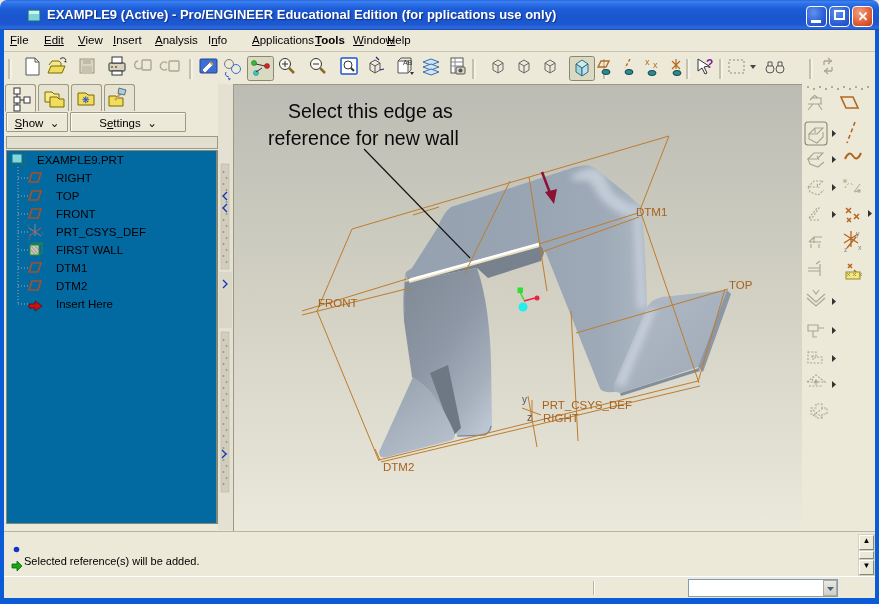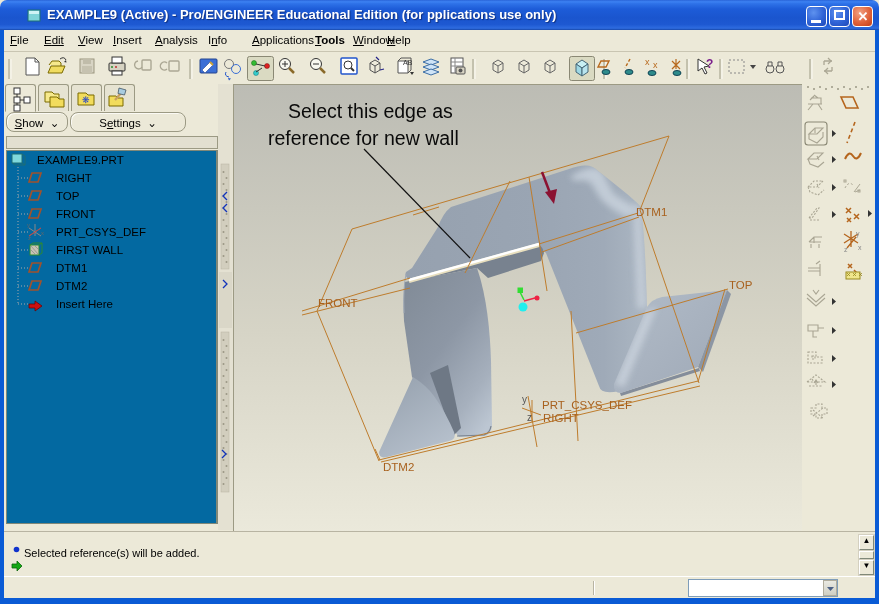--- a/index.html
+++ b/index.html
@@ -24,21 +24,21 @@
 
 #menubar { left:4px; top:30px; width:871px; height:22px; background:#ECE9D8; border-bottom:1px solid #C9C5B2; font-size:11.5px; color:#000; }
 #menubar .mi { position:absolute; top:4px; }
 u { text-decoration:underline; }
 
 #toolbar { left:4px; top:53px; width:871px; height:31px; background:#ECE9D8; }
 
 #tabsrow  { left:4px; top:84px; width:228px; height:28px; background:#ECE9D8; }
 .tab { position:absolute; top:0; height:27px; width:31px; background:#ECE9D8; border:1px solid #9C9A84; border-bottom:none; border-radius:3px 3px 0 0; }
 #showrow { left:4px; top:112px; width:228px; height:22px; }
-.dbtn { position:absolute; height:20px; background:#ECE9D8; border:1px solid #9C9A84; border-radius:8px; font-size:11.5px; text-align:center; padding-top:3px; box-shadow:inset 1px 1px 0 #FBFAF4; }
+.dbtn { position:absolute; height:20px; background:#ECE9D8; border:1px solid #9C9A84; border-radius:1px; font-size:11.5px; text-align:center; padding-top:3px; box-shadow:inset 1px 1px 0 #FBFAF4; }
 #hdrstrip { left:6px; top:136px; width:212px; height:13px; background:#E2DFD0; border:1px solid #9C9A84; }
 #treebox { left:6px; top:150px; width:212px; height:374px; background:#0369a1; border:1px solid #808878; border-right:2px solid #808878; }
 
 #splitter { left:218px; top:84px; width:15px; height:446px; background:#ECE9D8; }
 
 #viewport { left:233px; top:84px; width:569px; height:447px; border-left:1px solid #9C9A84; border-top:1px solid #9C9A84; }
 
 #rtoolbar { left:802px; top:84px; width:73px; height:447px; background:#ECE9D8; }
 
 #msgarea { left:4px; top:531px; width:871px; height:45px; background:#ECE9D8; border-top:1px solid #B8B4A2; font-size:11px; color:#000; }
@@ -540,21 +540,21 @@
 </g>
 <text x="54" y="152" font-size="7" fill="#888">y</text>
       <text x="56" y="166" font-size="7" fill="#888">x</text>
       <text x="42" y="168" font-size="7" fill="#888">z</text>
 <rect x="44" y="188" width="14" height="7" fill="#F0E68C" stroke="#998A20"></rect>
 <path d="M45,189 l3,3 m0,-3 l-3,3 m6,-3 l3,3 m0,-3 l-3,3 m6,-3 l3,3 m0,-3 l-3,3" stroke="#998A20" stroke-width="0.8"></path>
 </svg></div>
 
 <div class="abs" id="msgarea">
   <div class="abs" style="left:9px;top:14px;width:7px;height:7px;border-radius:50%;background:#1133CC;transform:scale(0.8);"></div>
-  <div class="abs" style="left:20px;top:15px;">Selected reference(s) will be added.</div>
+  <div class="abs" style="left:20px;top:23px;">Selected reference(s) will be added.</div>
   <svg class="abs" style="left:7px;top:28px;" width="12" height="12">
       <path d="M1,4 h5 v-3 l5,5 -5,5 v-3 h-5 z" fill="#15A815" stroke="#0A660A" stroke-width="0.8"></path>
     </svg>
   <div class="sbtn" style="left:855px;top:3px;">▲</div>
   <div class="sbtn" style="left:855px;top:19px;height:8px;"></div>
   <div class="sbtn" style="left:855px;top:28px;">▼</div>
 </div>
 <div class="abs" id="statusbar">
     <div style="position:absolute;left:589px;top:4px;width:1px;height:14px;background:#B8B4A2;"></div>
     <div style="position:absolute;left:590px;top:4px;width:1px;height:14px;background:#FFFFFF;"></div>

